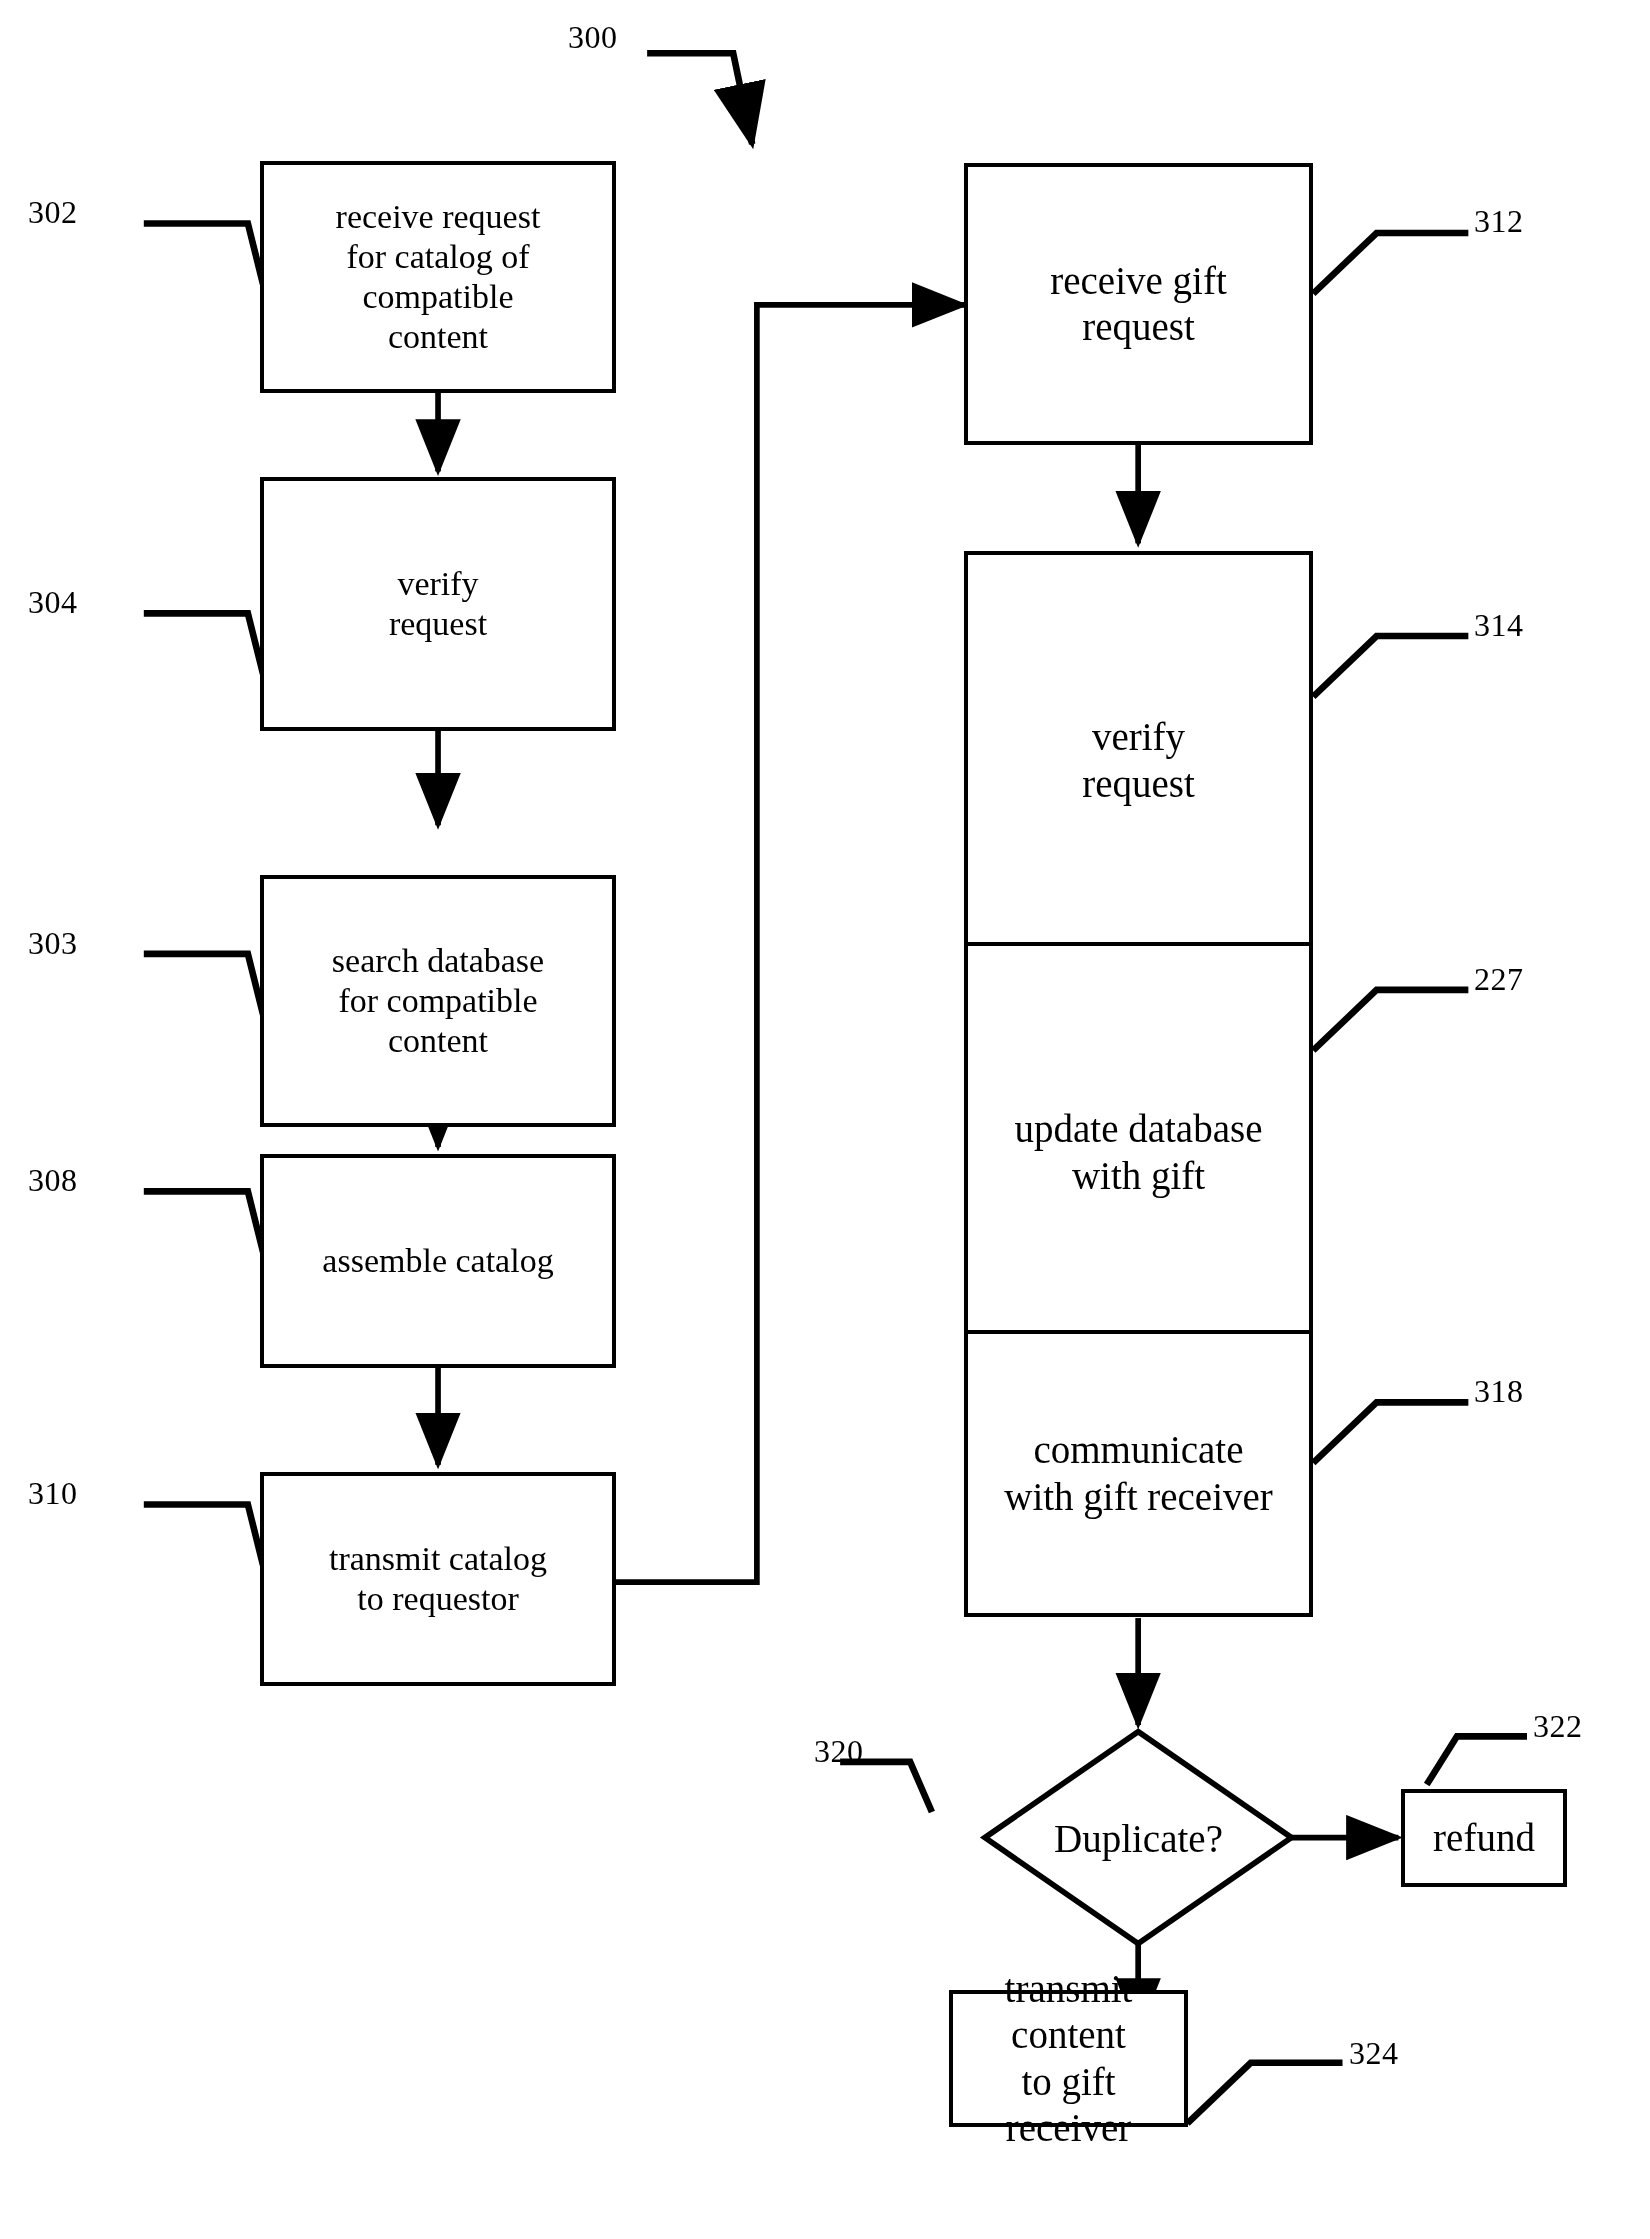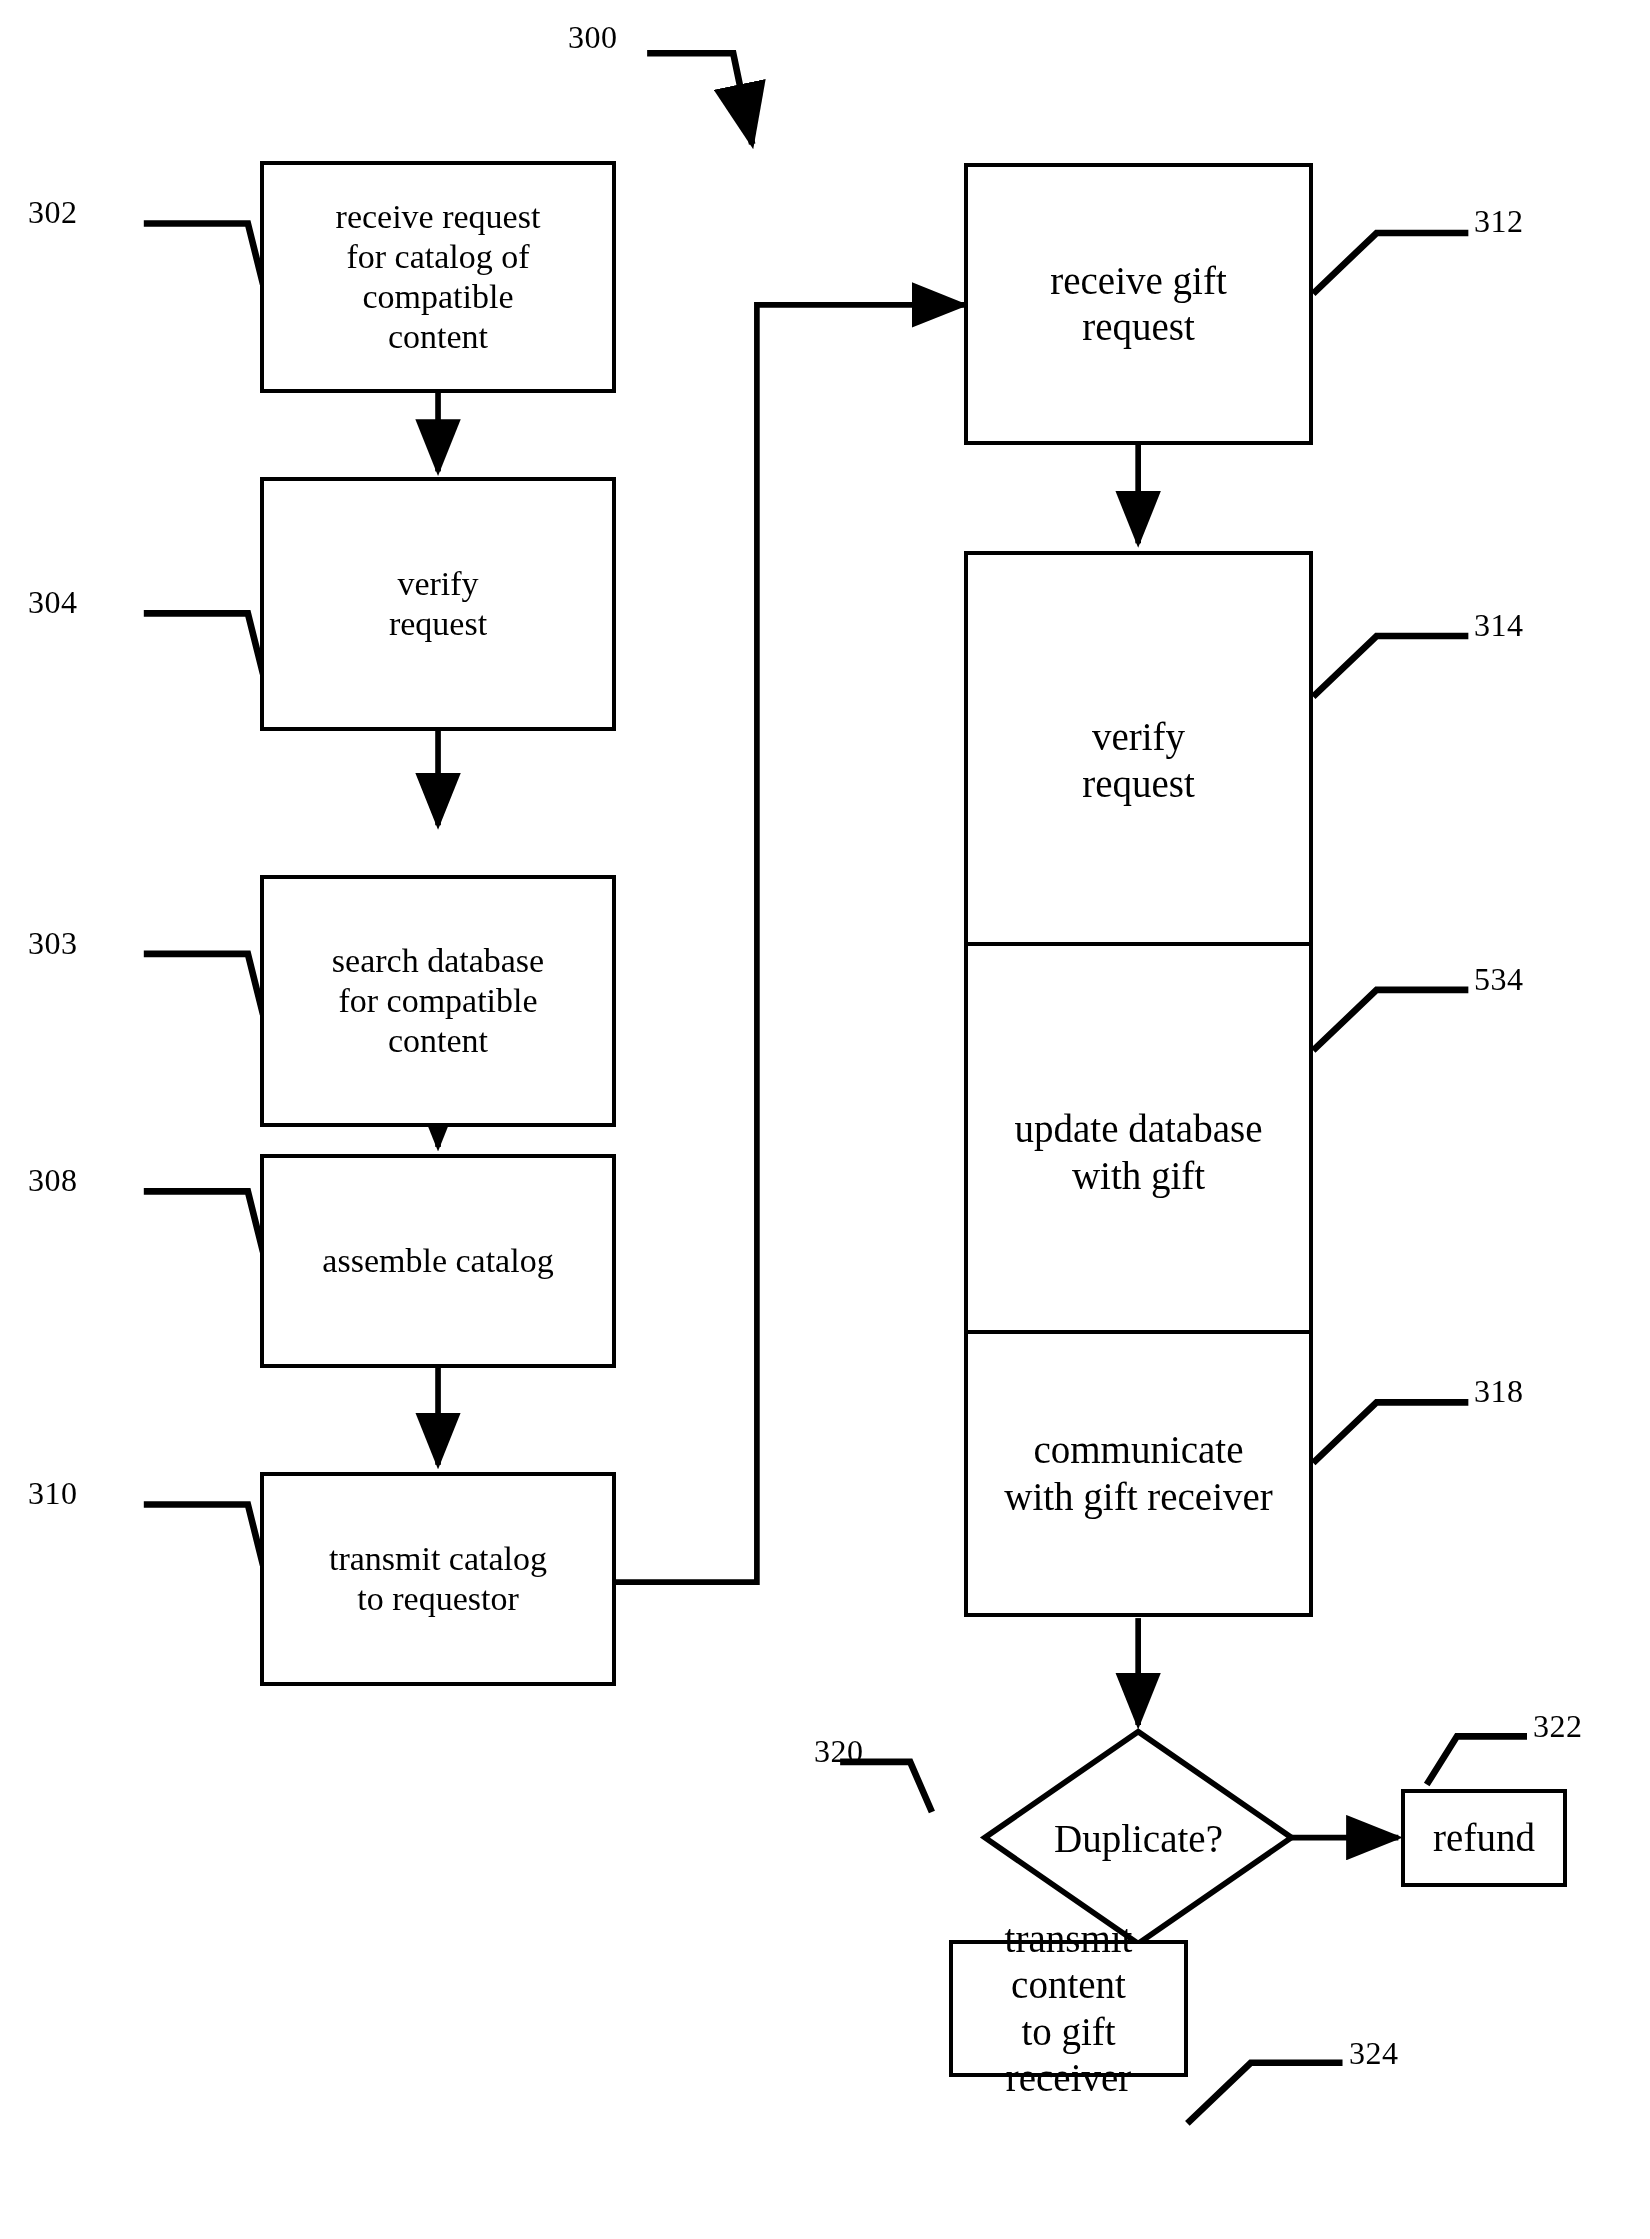--- a/index.html
+++ b/index.html
@@ -161,38 +161,38 @@
   <div class="node boxR" style="left:964px; top:551px; width:349px; height:419px;">
     <span class="node-label">verify
 request</span>
   </div>
   <div class="ref" style="left:1474px; top:607px;">314</div>
 
   <div class="node boxR" style="left:964px; top:942px; width:349px; height:421px;">
     <span class="node-label">update database
 with gift</span>
   </div>
-  <div class="ref" style="left:1474px; top:961px;">534</div>
+  <div class="ref" style="left:1474px; top:961px;">227</div>
 
   <div class="node boxR" style="left:964px; top:1330px; width:349px; height:287px;">
     <span class="node-label">communicate
 with gift receiver</span>
   </div>
   <div class="ref" style="left:1474px; top:1373px;">318</div>
 
   <div class="diamond-wrap" style="left:985px; top:1732px; width:307px; height:212px;">
     <span class="diamond-text">Duplicate?</span>
   </div>
   <div class="ref" style="left:814px; top:1733px;">320</div>
 
   <div class="node refundbox" style="left:1401px; top:1789px; width:166px; height:98px;">
     <span class="node-label">refund</span>
   </div>
   <div class="ref" style="left:1533px; top:1708px;">322</div>
 
-  <div class="node boxR" style="left:949px; top:1940px; width:239px; height:137px;">
+  <div class="node boxR" style="left:949px; top:1990px; width:239px; height:137px;">
     <span class="node-label">transmit content
 to gift receiver</span>
   </div>
   <div class="ref" style="left:1349px; top:2035px;">324</div>
 
 </div>
 
 
 </body></html>

